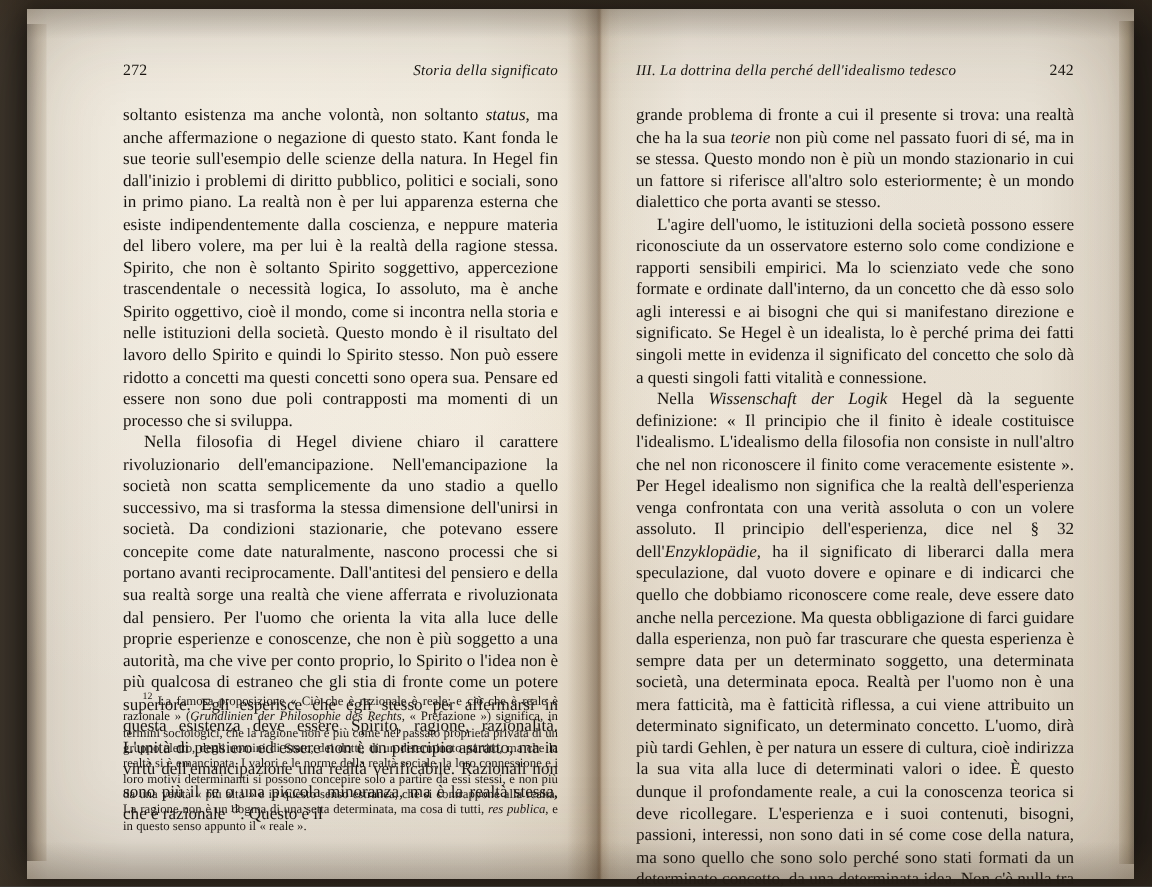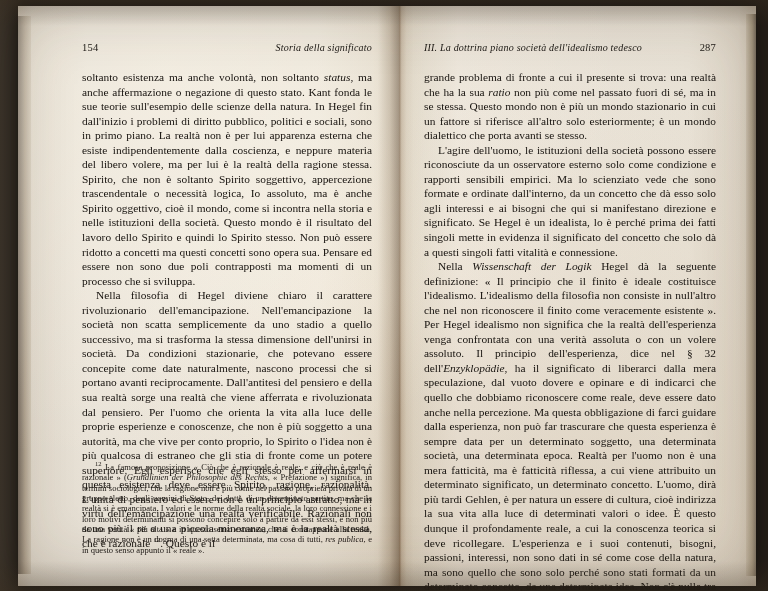--- a/index.html
+++ b/index.html
@@ -227,44 +227,44 @@
     <div class="leaf leaf-right"></div>
     <div class="page-stack"></div>
     <div class="page-stack-r"></div>
     <div class="gutter"></div>
     <div class="gutter-line"></div>
     <div class="mottle"></div>
   </div>
 
   <div class="runhead rh-left">
     <div class="row">
-      <span class="folio">154</span>
+      <span class="folio">272</span>
       <span class="title">Storia della significato</span>
     </div>
   </div>
 
   <div class="col col-left body" style="width:290px;">
     <p class="noindent">soltanto esistenza ma anche volontà, non soltanto <i>status</i>, ma anche affermazione o negazione di questo stato. Kant fonda le sue teorie sull'esempio delle scienze della natura. In Hegel fin dall'inizio i problemi di diritto pubblico, politici e sociali, sono in primo piano. La realtà non è per lui apparenza esterna che esiste indipendentemente dalla coscienza, e neppure materia del libero volere, ma per lui è la realtà della ragione stessa. Spirito, che non è soltanto Spirito soggettivo, appercezione trascendentale o necessità logica, Io assoluto, ma è anche Spirito oggettivo, cioè il mondo, come si incontra nella storia e nelle istituzioni della società. Questo mondo è il risultato del lavoro dello Spirito e quindi lo Spirito stesso. Non può essere ridotto a concetti ma questi concetti sono opera sua. Pensare ed essere non sono due poli contrapposti ma momenti di un processo che si sviluppa.</p>
     <p>Nella filosofia di Hegel diviene chiaro il carattere rivoluzionario dell'emancipazione. Nell'emancipazione la società non scatta semplicemente da uno stadio a quello successivo, ma si trasforma la stessa dimensione dell'unirsi in società. Da condizioni stazionarie, che potevano essere concepite come date naturalmente, nascono processi che si portano avanti reciprocamente. Dall'antitesi del pensiero e della sua realtà sorge una realtà che viene afferrata e rivoluzionata dal pensiero. Per l'uomo che orienta la vita alla luce delle proprie esperienze e conoscenze, che non è più soggetto a una autorità, ma che vive per conto proprio, lo Spirito o l'idea non è più qualcosa di estraneo che gli stia di fronte come un potere superiore. Egli esperisce che egli stesso per affermarsi in questa esistenza deve essere Spirito, ragione, razionalità. L'unità di pensiero ed essere non è un principio astratto, ma in virtù dell'emancipazione una realtà verificabile. Razionali non sono più il re o una piccola minoranza, ma è la realtà stessa, che è razionale <span class="refmark">12</span>. Questo è il</p>
   </div>
 
   <div class="fnrule"></div>
   <div class="footnote">
     <p><span class="fnmark">12</span> <span>La famosa proposizione « Ciò che è razionale è reale; e ciò che è reale è razionale » (<i>Grundlinien der Philosophie des Rechts</i>, « Prefazione ») significa, in termini sociologici, che la ragione non è più come nel passato proprietà privata di un gruppo eletto, degli uomini di Stato, dei dotti, di un determinato partito, ma che la realtà si è emancipata. I valori e le norme della realtà sociale, la loro connessione e i loro motivi determinanti si possono concepire solo a partire da essi stessi, e non più da una verità « più alta » e in questo senso estranea, che si contrappone alla realtà. La ragione non è un dogma di una setta determinata, ma cosa di tutti, <i>res publica</i>, e in questo senso appunto il « reale ».</span></p>
   </div>
 
   <div class="runhead rh-right">
     <div class="row">
-      <span class="title">III. La dottrina piano società dell'idealismo tedesco</span>
-      <span class="folio">287</span>
+      <span class="title">III. La dottrina della perché dell'idealismo tedesco</span>
+      <span class="folio">242</span>
     </div>
   </div>
 
   <div class="col col-right body" style="width:292px;">
-    <p class="noindent">grande problema di fronte a cui il presente si trova: una realtà che ha la sua <i>ratio</i> non più come nel passato fuori di sé, ma in se stessa. Questo mondo non è più un mondo stazionario in cui un fattore si riferisce all'altro solo esteriormente; è un mondo dialettico che porta avanti se stesso.</p>
+    <p class="noindent">grande problema di fronte a cui il presente si trova: una realtà che ha la sua <i>teorie</i> non più come nel passato fuori di sé, ma in se stessa. Questo mondo non è più un mondo stazionario in cui un fattore si riferisce all'altro solo esteriormente; è un mondo dialettico che porta avanti se stesso.</p>
     <p>L'agire dell'uomo, le istituzioni della società possono essere riconosciute da un osservatore esterno solo come condizione e rapporti sensibili empirici. Ma lo scienziato vede che sono formate e ordinate dall'interno, da un concetto che dà esso solo agli interessi e ai bisogni che qui si manifestano direzione e significato. Se Hegel è un idealista, lo è perché prima dei fatti singoli mette in evidenza il significato del concetto che solo dà a questi singoli fatti vitalità e connessione.</p>
     <p>Nella <i>Wissenschaft der Logik</i> Hegel dà la seguente definizione: « Il principio che il finito è ideale costituisce l'idealismo. L'idealismo della filosofia non consiste in null'altro che nel non riconoscere il finito come veracemente esistente ». Per Hegel idealismo non significa che la realtà dell'esperienza venga confrontata con una verità assoluta o con un volere assoluto. Il principio dell'esperienza, dice nel § 32 dell'<i>Enzyklopädie</i>, ha il significato di liberarci dalla mera speculazione, dal vuoto dovere e opinare e di indicarci che quello che dobbiamo riconoscere come reale, deve essere dato anche nella percezione. Ma questa obbligazione di farci guidare dalla esperienza, non può far trascurare che questa esperienza è sempre data per un determinato soggetto, una determinata società, una determinata epoca. Realtà per l'uomo non è una mera fatticità, ma è fatticità riflessa, a cui viene attribuito un determinato significato, un determinato concetto. L'uomo, dirà più tardi Gehlen, è per natura un essere di cultura, cioè indirizza la sua vita alla luce di determinati valori o idee. È questo dunque il profondamente reale, a cui la conoscenza teorica si deve ricollegare. L'esperienza e i suoi contenuti, bisogni, passioni, interessi, non sono dati in sé come cose della natura, ma sono quello che sono solo perché sono stati formati da un determinato concetto, da una determinata idea. Non c'è nulla tra cielo e terra, dice Hegel, che non sia mediato. Tutto ciò che è reale, per l'uomo è passato attraverso un determinato concetto, deve essere concepito come processo dominato da una determinata idea. L'autentica forza della realtà empirica, che si oppone all'uomo, in questo senso non deriva</p>
   </div>
 
   <div class="vignette"></div>
   <div class="blur-edge blur-top"></div>
   <div class="blur-edge blur-bottom"></div>
 </div>
 
 </body></html>

